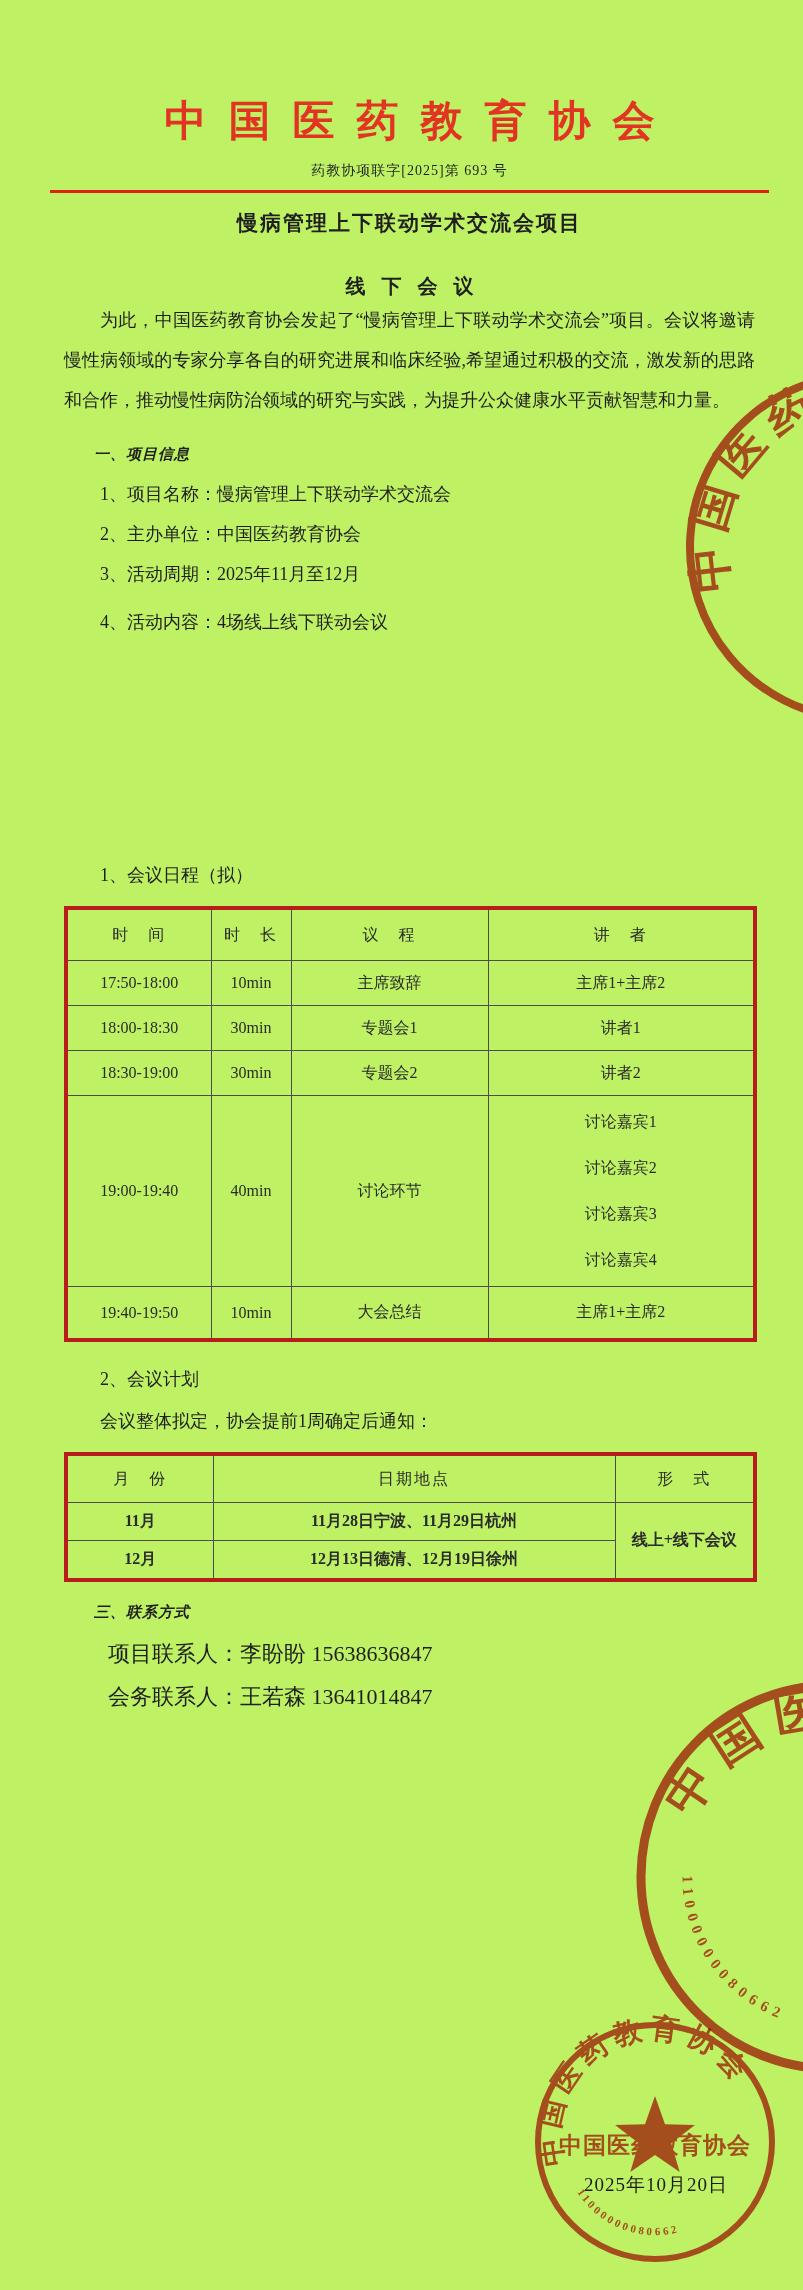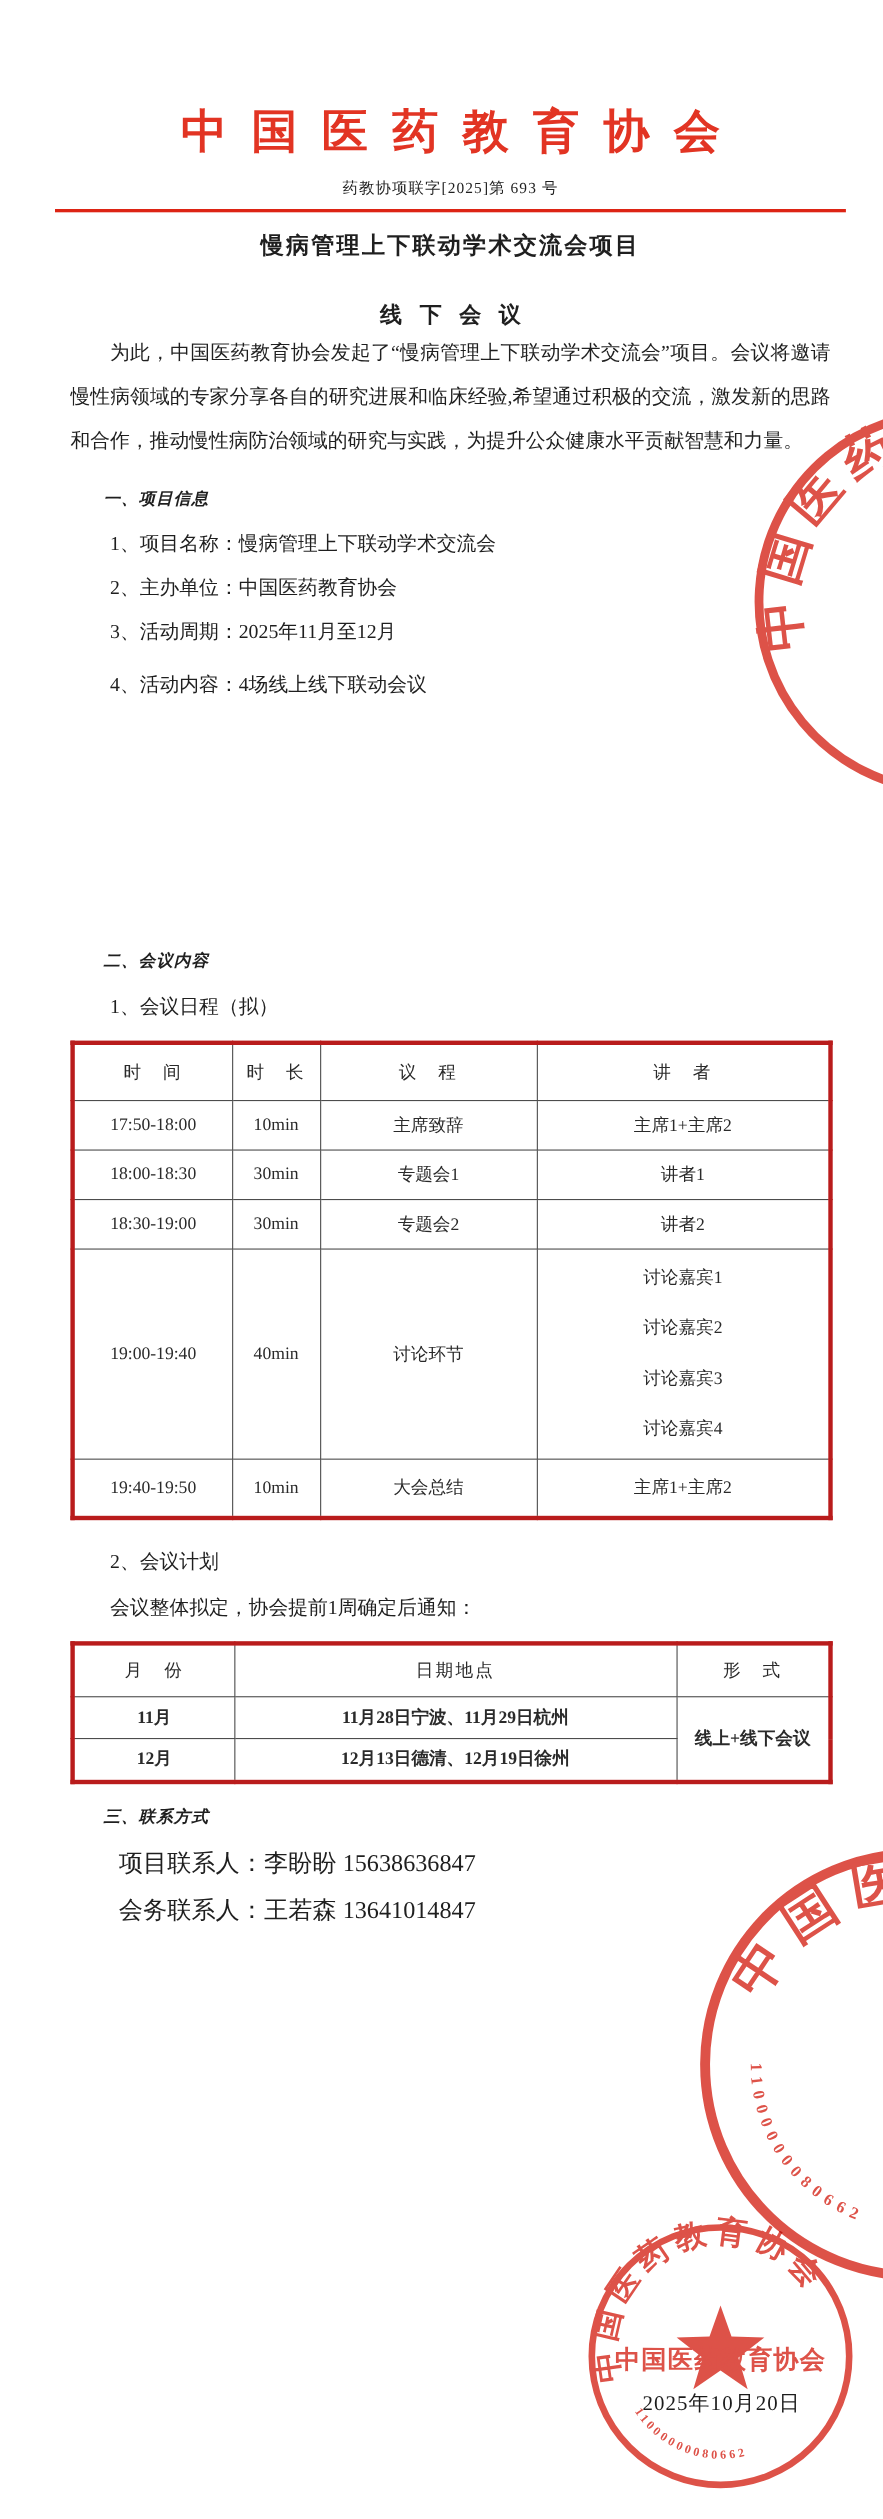--- a/index.html
+++ b/index.html
@@ -1,20 +1,20 @@
 <!DOCTYPE html>
 <html><head>
 <meta charset="utf-8">
 <style>
   html,body{margin:0;padding:0;background:#e9e9e9;}
   .page{
     position:relative;
     width:803px;height:2290px;
     margin:0 auto;
-    background:#ffffff;
+    background:#bef264;
     overflow:hidden;
     font-family:"Liberation Serif","DejaVu Serif",serif;
     color:#1f1f1f;
   }
   .doc{position:relative;z-index:1;padding:96px 48px 0 64px;}
 
   .org-title{
     text-align:center;
     color:#e23423;
     font-size:42px;
@@ -147,21 +147,20 @@
     <p class="para">为此，中国医药教育协会发起了“慢病管理上下联动学术交流会”项目。会议将邀请慢性病领域的专家分享各自的研究进展和临床经验,希望通过积极的交流，激发新的思路和合作，推动慢性病防治领域的研究与实践，为提升公众健康水平贡献智慧和力量。</p>
 
     <div class="sec-heading">一、项目信息</div>
     <div class="item">1、项目名称：慢病管理上下联动学术交流会</div>
     <div class="item">2、主办单位：中国医药教育协会</div>
     <div class="item">3、活动周期：2025年11月至12月</div>
     <div class="item" style="margin-top:8px;">4、活动内容：4场线上线下联动会议</div>
 
     <div class="spacer-pagebreak"></div>
 
-    <div class="sec-heading" style="margin-top:0;">二、会议内容</div>
     <div class="sub-heading">1、会议日程（拟）</div>
 
     <table class="agenda-table">
       <colgroup>
         <col style="width:145px">
           <col style="width:80px">
           <col style="width:197px">
           <col style="width:267px">
       </colgroup>
       <tbody>

